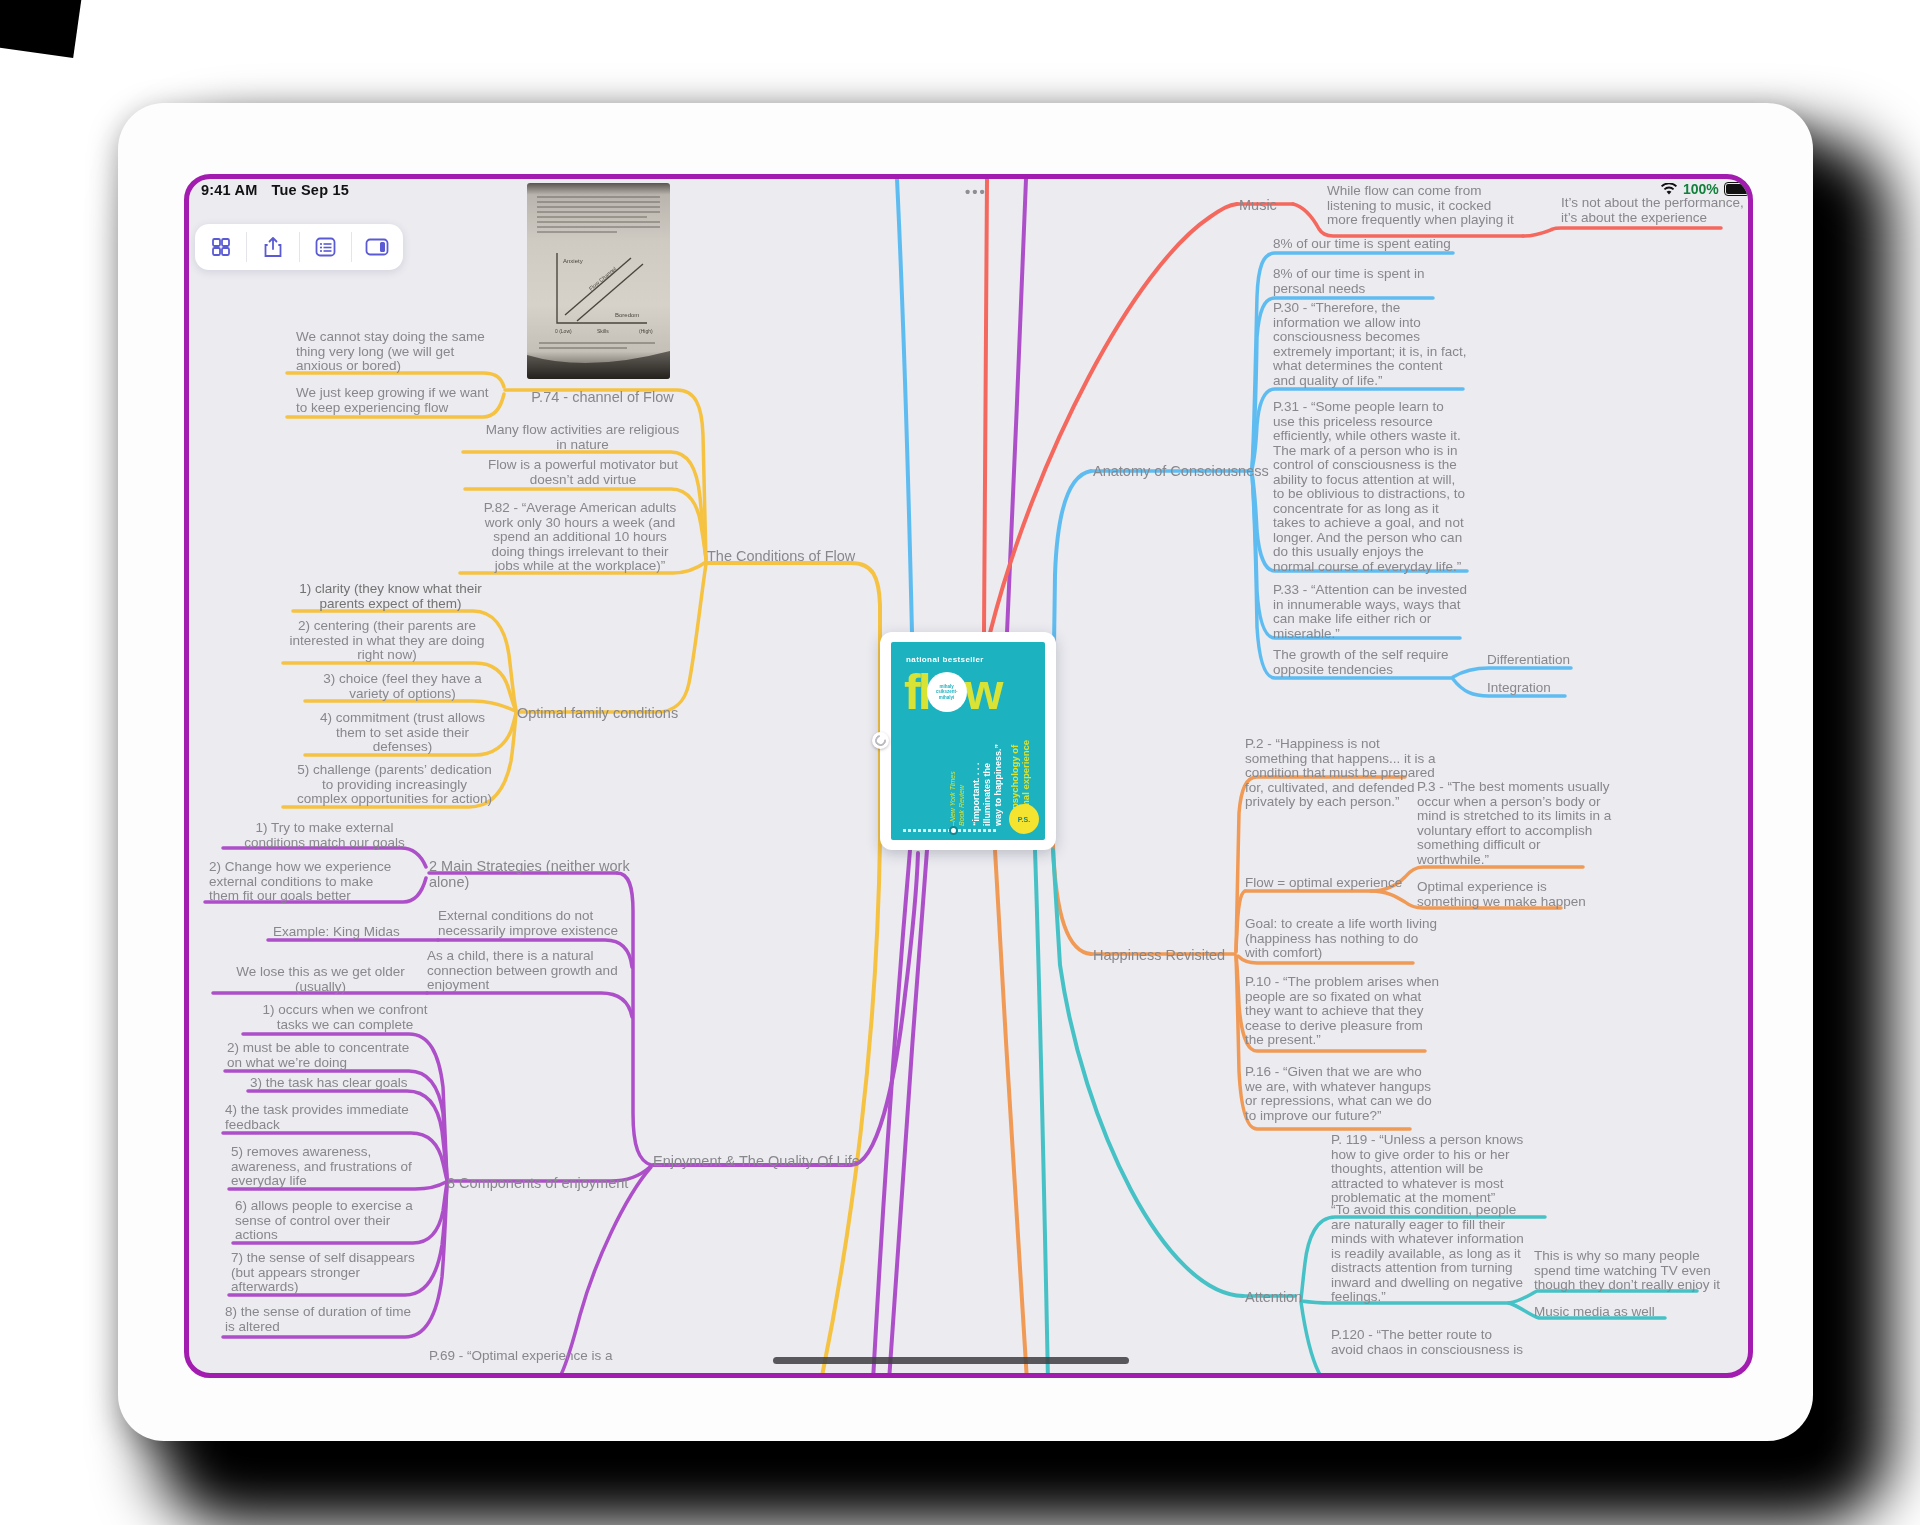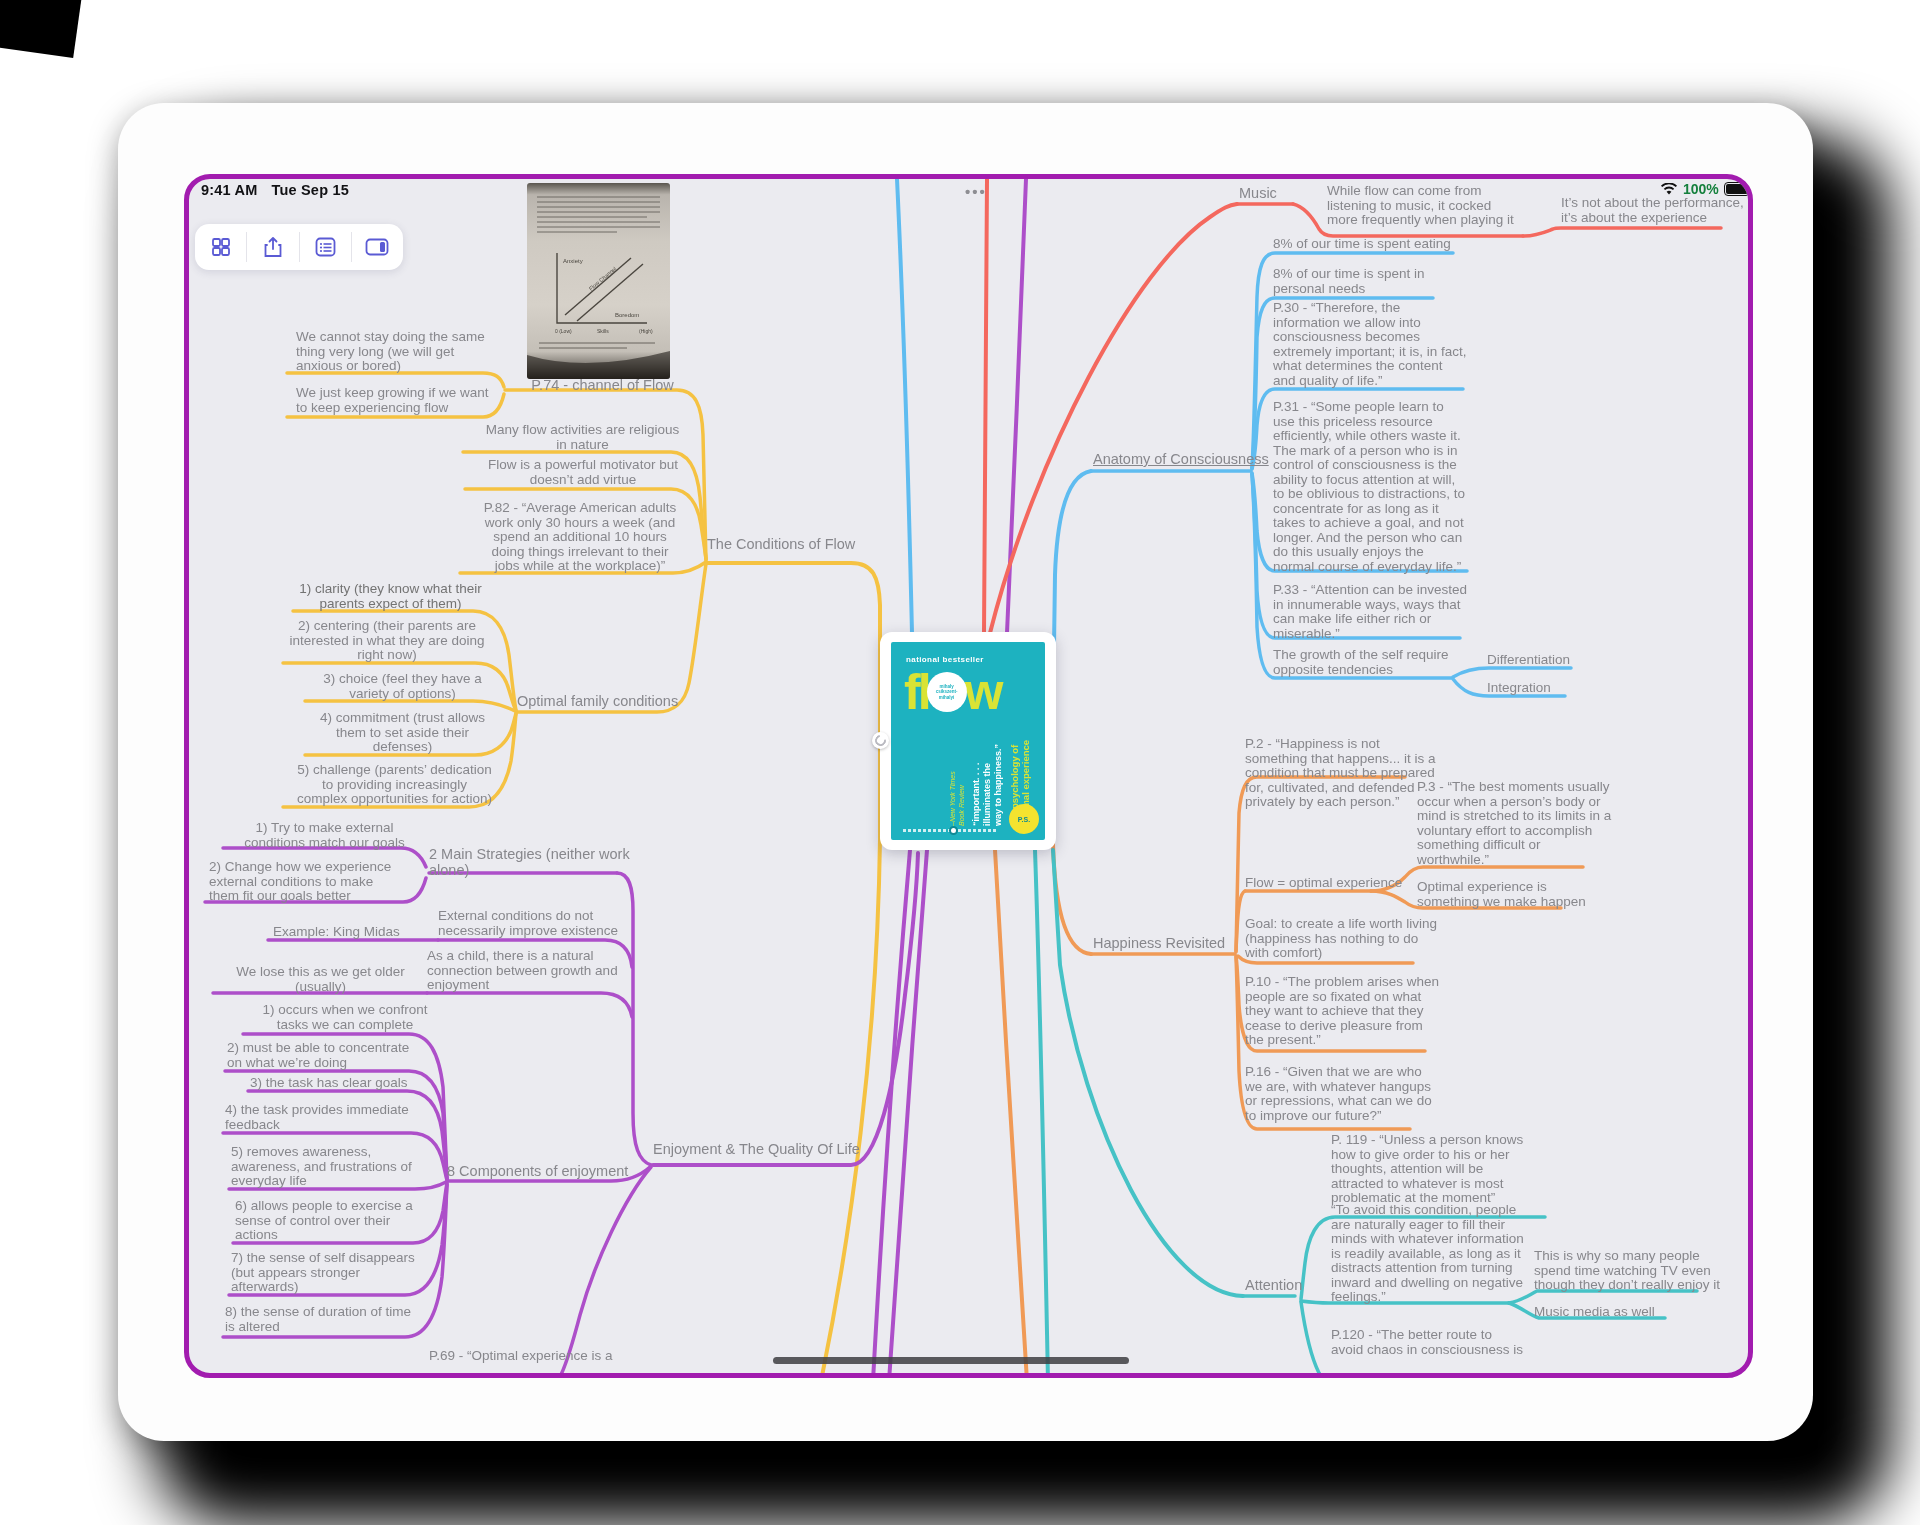--- a/index.html
+++ b/index.html
@@ -25,21 +25,21 @@
     letter-spacing:2px; font-weight:bold; }
 
   .toolbar { position:absolute; left:190px; top:219px; width:208px; height:46px; background:#fff;
     border-radius:14px; box-shadow:0 2px 8px rgba(60,60,100,.14); display:flex; align-items:center; }
   .tbtn { flex:1; height:30px; display:flex; align-items:center; justify-content:center; }
   .tbtn + .tbtn { border-left:1px solid #e4e4ea; }
   .tbtn svg { display:block; }
 
   .node { position:absolute; font-size:13.5px; line-height:14.5px; color:#87878c;
     white-space:pre-line; }
-  .node.lbl { font-size:14.5px; line-height:16px; }
+  .node.lbl { font-size:14.5px; line-height:16px;margin-top:12px; }
   .node.center { text-align:center; }
 
   .photo { position:absolute; left:522px; top:178px; width:143px; height:196px;
     border-radius:3px; overflow:hidden;
     background:linear-gradient(180deg,#5a564f 0%, #b9b4ad 6%, #cfcac2 30%, #d6d1c9 62%, #c4bfb7 86%, #39352f 100%); }
   .photo svg { position:absolute; left:0; top:0; }
 
   .bookframe { position:absolute; left:875px; top:627px; width:176px; height:218px; background:#fff;
     border-radius:12px; box-shadow:0 4px 14px rgba(50,50,80,.25); }
   .cover { position:absolute; left:11px; top:10px; right:11px; bottom:10px; background:#1db2c0;
@@ -324,21 +324,21 @@
 sense of control over their
 actions</div>
             <div class="node" style="left: 226px; top: 1246px; width: 222px; color: rgb(135, 135, 140);">7) the sense of self disappears
 (but appears stronger
 afterwards)</div>
             <div class="node" style="left: 220px; top: 1300px; width: 226px; color: rgb(135, 135, 140);">8) the sense of duration of time
 is altered</div>
             <div class="node lbl" style="left: 442px; top: 1158px; width: 210px; color: rgb(135, 135, 140);">8 Components of enjoyment</div>
             <div class="node lbl" style="left: 648px; top: 1136px; width: 245px; color: rgb(135, 135, 140);">Enjoyment &amp; The Quality Of Life</div>
             <div class="node" style="left: 424px; top: 1344px; width: 235px; color: rgb(135, 135, 140);">P.69 - “Optimal experience is a</div>
-            <div class="node lbl" style="left: 1088px; top: 446px; width: 200px; color: rgb(135, 135, 140); text-decoration: underline;">Anatomy of Consciousness</div>
+            <div class="node lbl" style="left: 1088px; top: 446px; width: 200px; color: rgb(135, 135, 140);">Anatomy of Consciousness</div>
             <div class="node" style="left: 1268px; top: 232px; width: 225px; color: rgb(135, 135, 140);">8% of our time is spent eating</div>
             <div class="node" style="left: 1268px; top: 262px; width: 200px; color: rgb(135, 135, 140);">8% of our time is spent in
 personal needs</div>
             <div class="node" style="left: 1268px; top: 296px; width: 242px; color: rgb(135, 135, 140);">P.30 - “Therefore, the
 information we allow into
 consciousness becomes
 extremely important; it is, in fact,
 what determines the content
 and quality of life.”</div>
             <div class="node" style="left: 1268px; top: 395px; width: 248px; color: rgb(135, 135, 140);">P.31 - “Some people learn to

